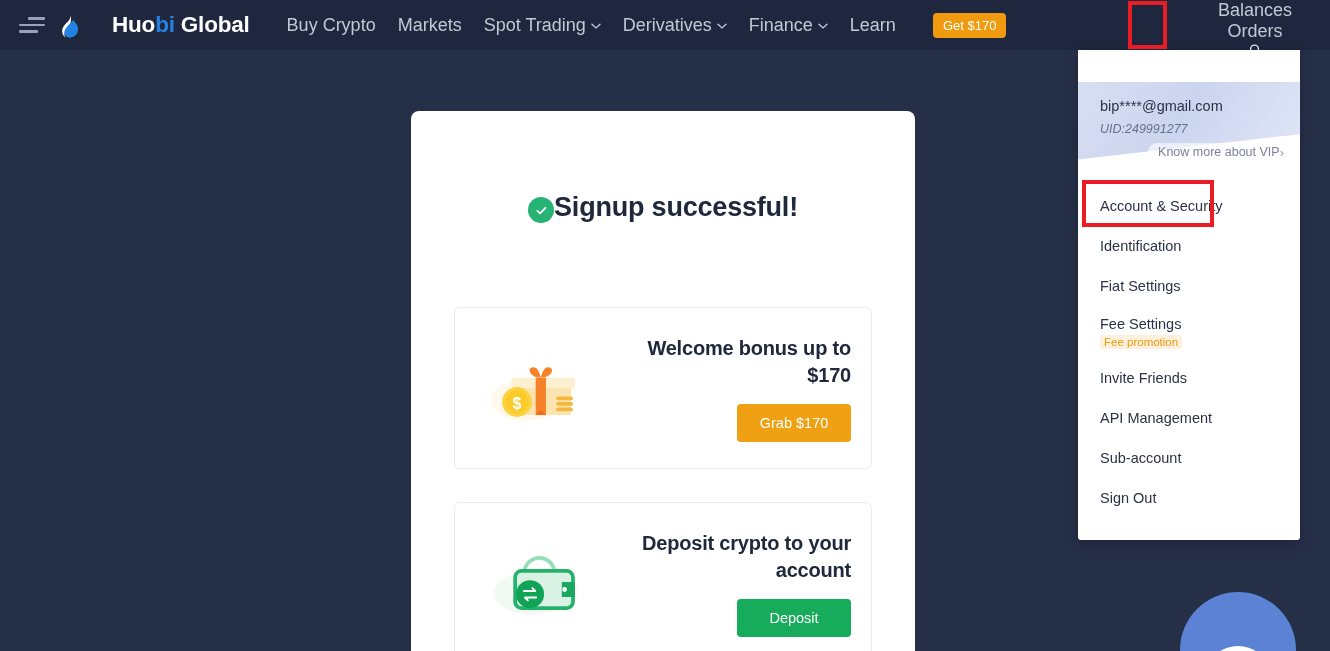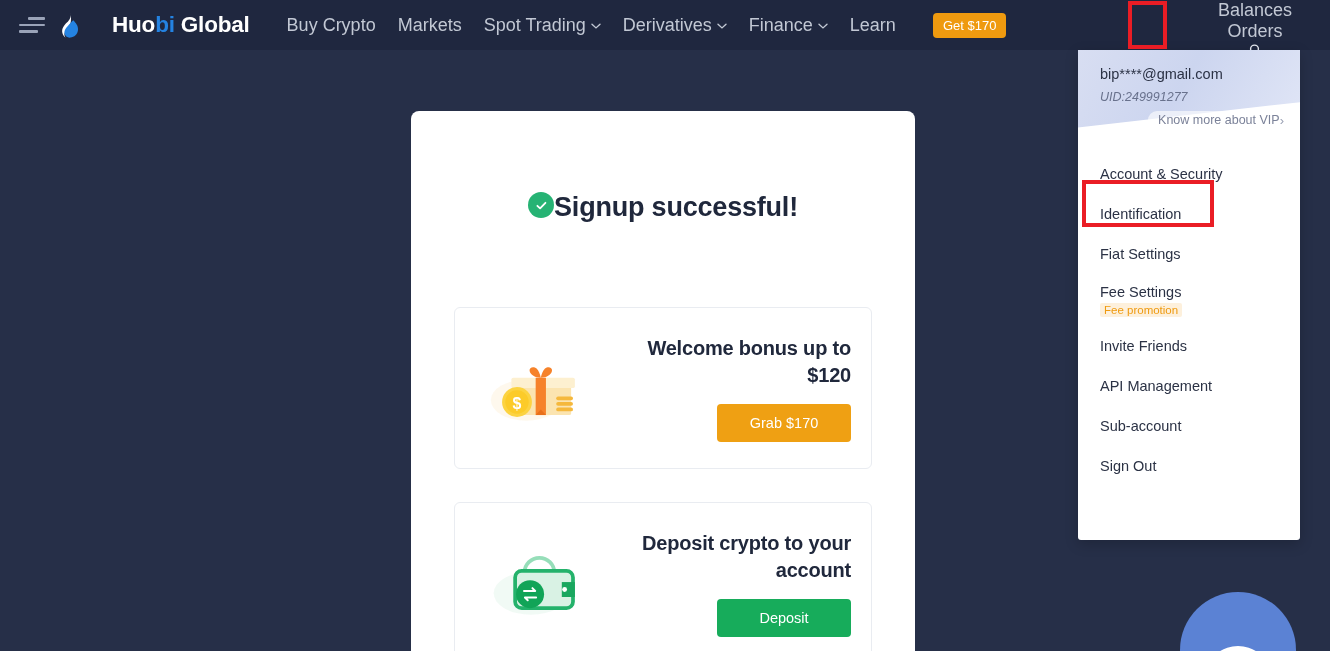--- a/index.html
+++ b/index.html
@@ -72,20 +72,21 @@
     position: absolute; left: 1078px; top: 50px; width: 222px; height: 490px;
     background: #ffffff; z-index: 30;
     box-shadow: 0 4px 14px rgba(0,0,0,0.20);
     border-radius: 0 0 3px 3px;
     overflow: hidden;
   }
   .dd-header {
     position: relative; height: 96px; width: 100%;
     background: linear-gradient(120deg, #d8def2 0%, #ccd5ef 45%, #e2e7f7 100%);
     overflow: hidden;
+    margin-top: 32px;
   }
   .dd-header .swoosh {
     position: absolute; left: -10px; bottom: -46px; width: 260px; height: 78px;
     background: #ffffff;
     transform: rotate(-6.5deg);
   }
   .dd-email {
     position: absolute; left: 22px; top: 16px;
     font-size: 14.5px; color: #2b3245; z-index: 2;
   }
@@ -115,21 +116,21 @@
     font-size: 11.5px; border-radius: 2px; padding: 1px 4px; margin-top: 3px;
   }
   .dd-item.has-badge { height: 52px; }
 
   
   .maincard {
     position: absolute; left: 411px; top: 111px; width: 504px; height: 600px;
     background: #ffffff; border-radius: 8px;
   }
   .success-row {
-    display: flex; align-items: flex-start; justify-content: center; 
+    display: flex; align-items: flex-end; justify-content: center; 
     margin-top: 81px;
   }
   .check-circle {
     width: 26px; height: 26px; border-radius: 50%; background: #26b374;
     display: flex; align-items: center; justify-content: center; flex: none;
   }
   .success-title { font-size: 27px; font-weight: bold; color: #20283c; letter-spacing: -0.2px; }
 
   .promo {
     position: absolute; left: 43px; width: 418px;
@@ -143,21 +144,21 @@
   .promo-body {
     flex: 1; padding-right: 20px; display: flex; flex-direction: column;
     align-items: flex-end;
   }
   .promo-title {
     font-size: 20px; font-weight: bold; color: #20283c; text-align: right;
     line-height: 1.35; letter-spacing: -0.2px;
   }
   .promo-btn {
     margin-top: 15px; border-radius: 4px; color: #ffffff;
-    font-size: 14.5px; padding: 11px 0; width: 134px; text-align: center; cursor: pointer;
+    font-size: 14.5px; padding: 11px 0; width: 114px; text-align: center; cursor: pointer;
   }
   .btn-orange { background: #efa013; }
   .btn-green { background: #17ac5b; }
 
   
   .chat-widget {
     position: absolute; left: 1180px; top: 592px;
     width: 116px; height: 116px; border-radius: 50%;
     background: #5b82d4; z-index: 20;
     display: flex; align-items: flex-end; justify-content: center;
@@ -295,21 +296,21 @@
           <rect x="50" y="34" width="11" height="40" fill="#f6822a"></rect>
           <path d="M50 74l5.5-6 5.5 6z" fill="#e8701a"></path>
           <path d="M55.5 34C50 34 44 31 43.5 26.5 43 22.6 48 21.4 51 24.2c2.2 2 3.7 6.2 4.5 9.8z" fill="#f6822a"></path>
           <path d="M55.5 34C61 34 67 31 67.5 26.5 68 22.6 63 21.4 60 24.2c-2.2 2-3.7 6.2-4.5 9.8z" fill="#f6822a"></path>
           <circle cx="30" cy="60" r="16" fill="#fcd341"></circle>
           <circle cx="30" cy="60" r="12.5" fill="#fbc515" opacity="0.55"></circle>
           <text x="30" y="67" font-family="Liberation Sans, sans-serif" font-size="17" font-weight="bold" fill="#ffffff" text-anchor="middle">$</text>
         </svg>
       </div>
       <div class="promo-body">
-        <div class="promo-title">Welcome bonus up to $120</div>
+        <div class="promo-title">Welcome bonus up to $170</div>
         <div class="promo-btn btn-orange">Grab $170</div>
       </div>
     </div>
 
     <div class="promo" id="promo-deposit">
       <div class="promo-art">
         <svg viewBox="0 0 120 90" width="112" height="84">
           <ellipse cx="45" cy="56" rx="40" ry="23" fill="#e7f7ee" opacity="0.6"></ellipse>
           <path d="M38 34a16 16 0 0 1 32 0" fill="none" stroke="#3fc37f" stroke-width="4" opacity="0.55"></path>
           <rect x="28" y="32" width="62" height="40" rx="7" fill="#d9f2e4"></rect>

